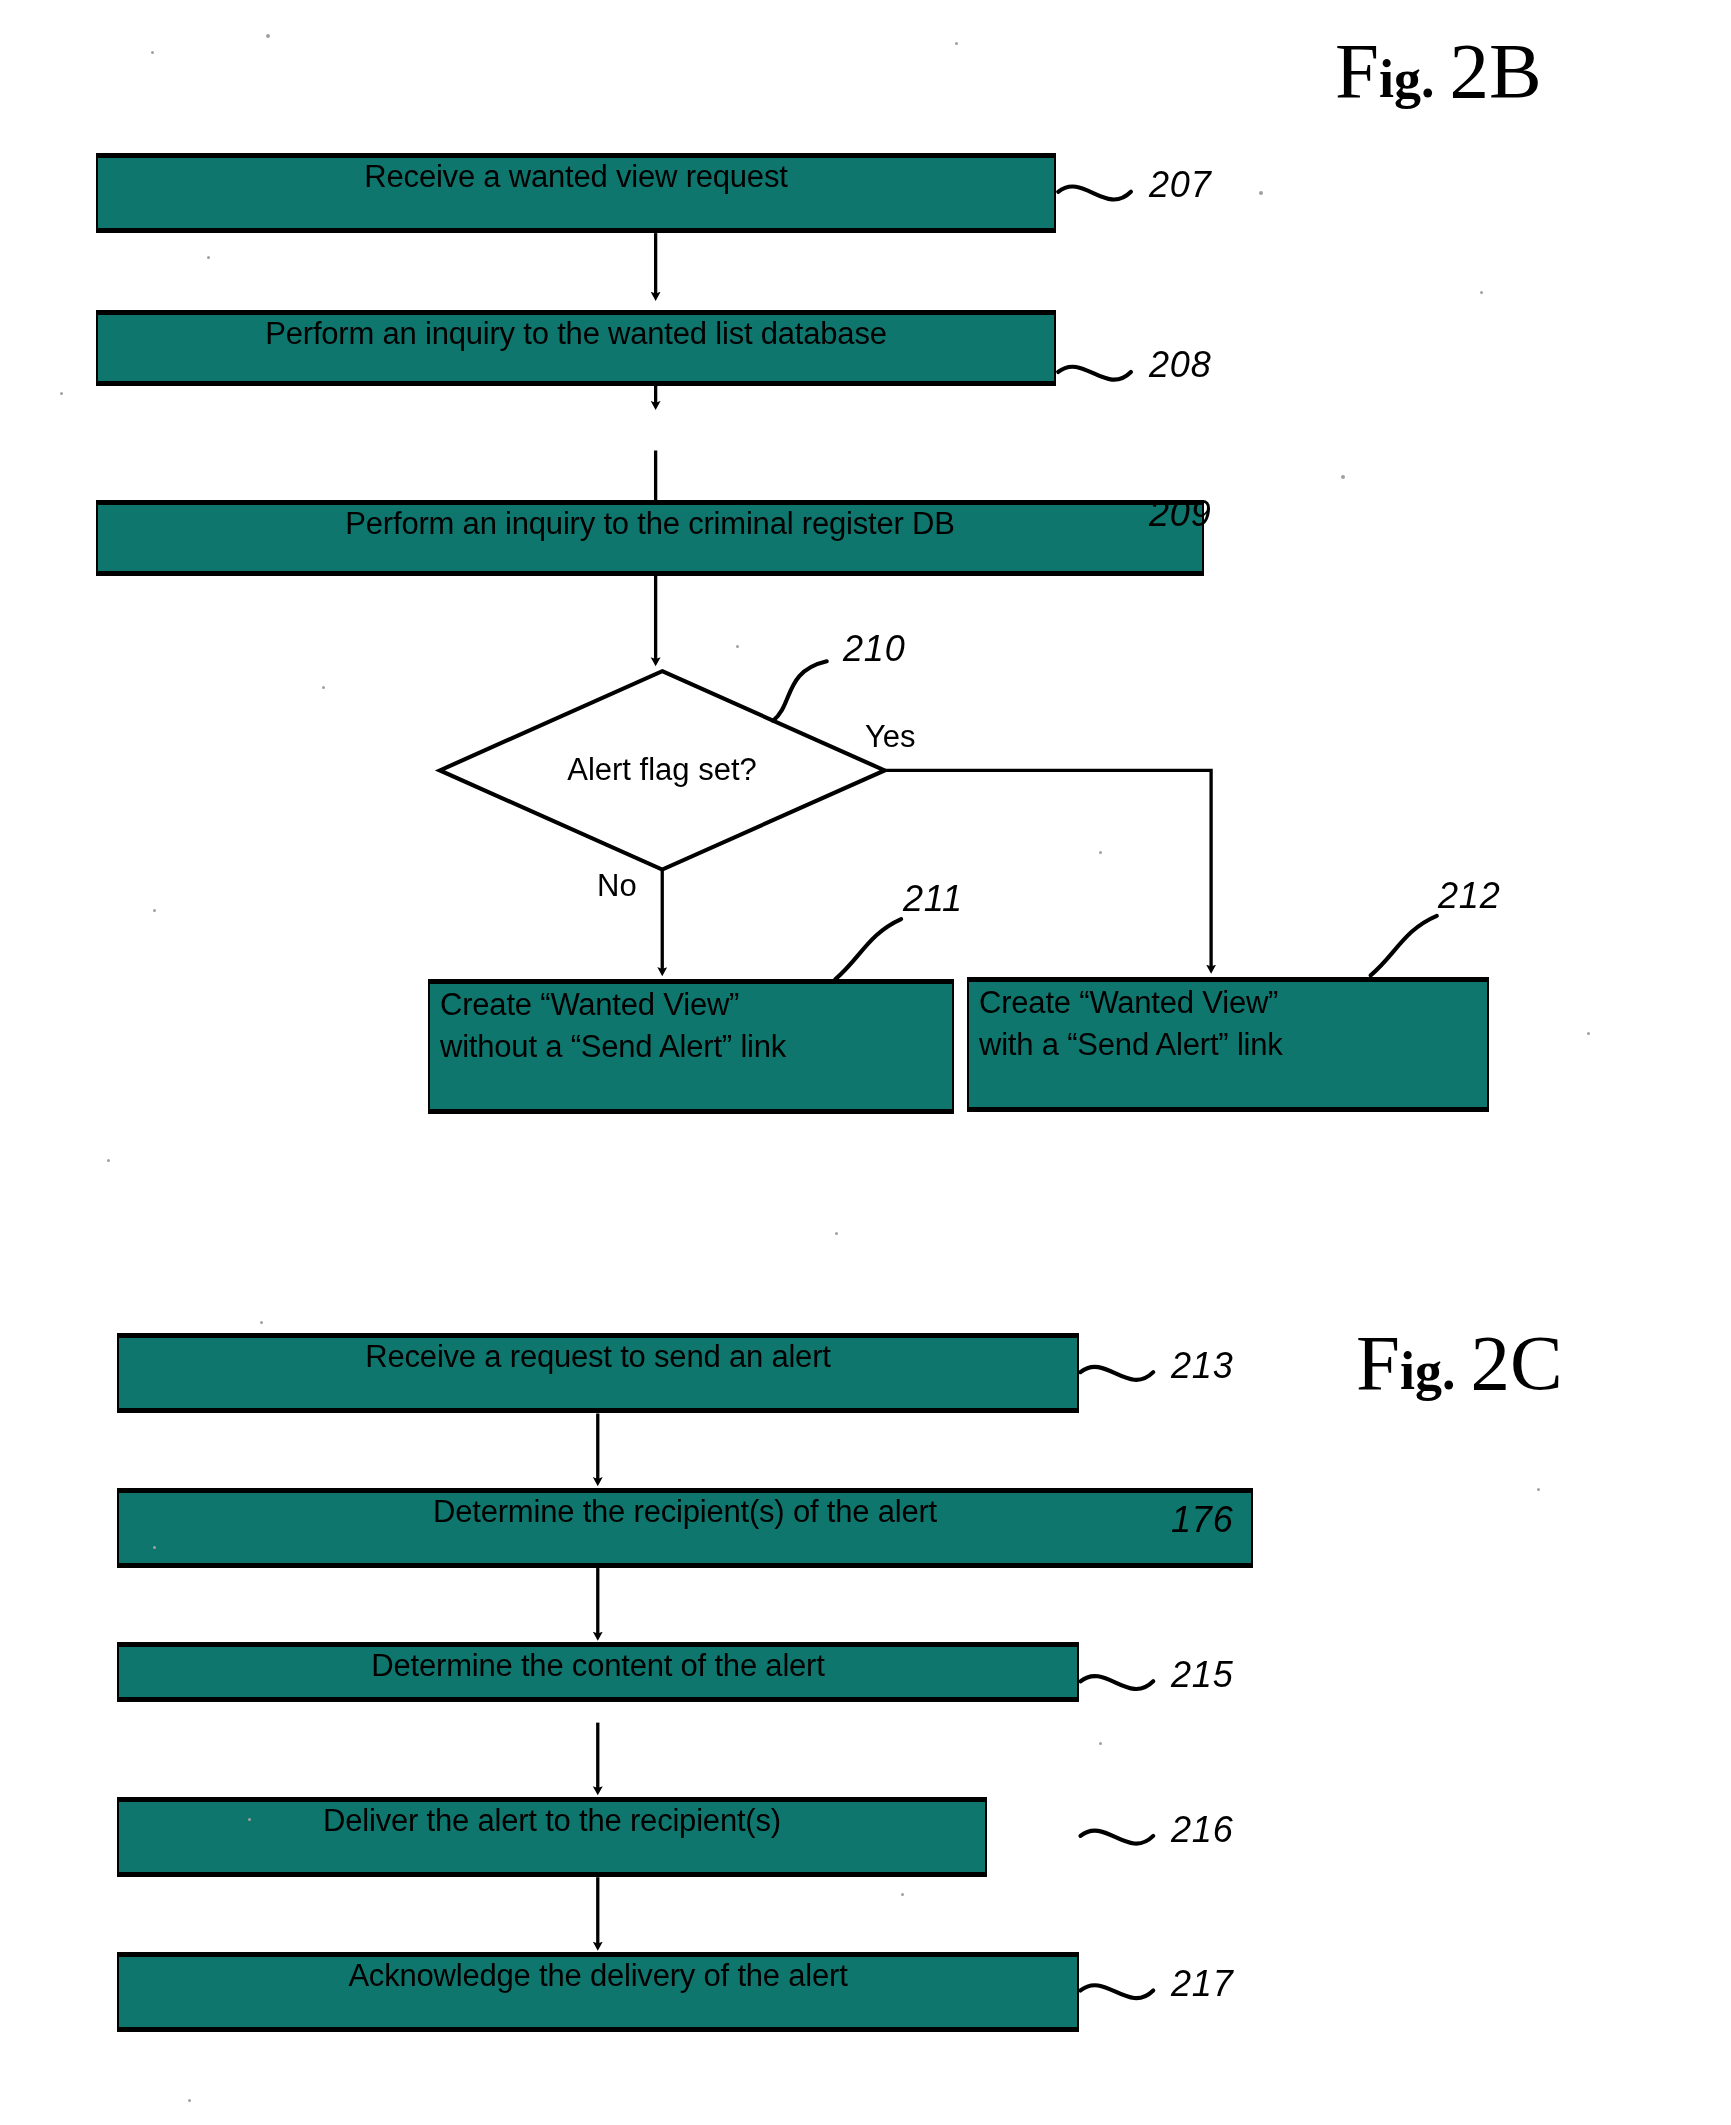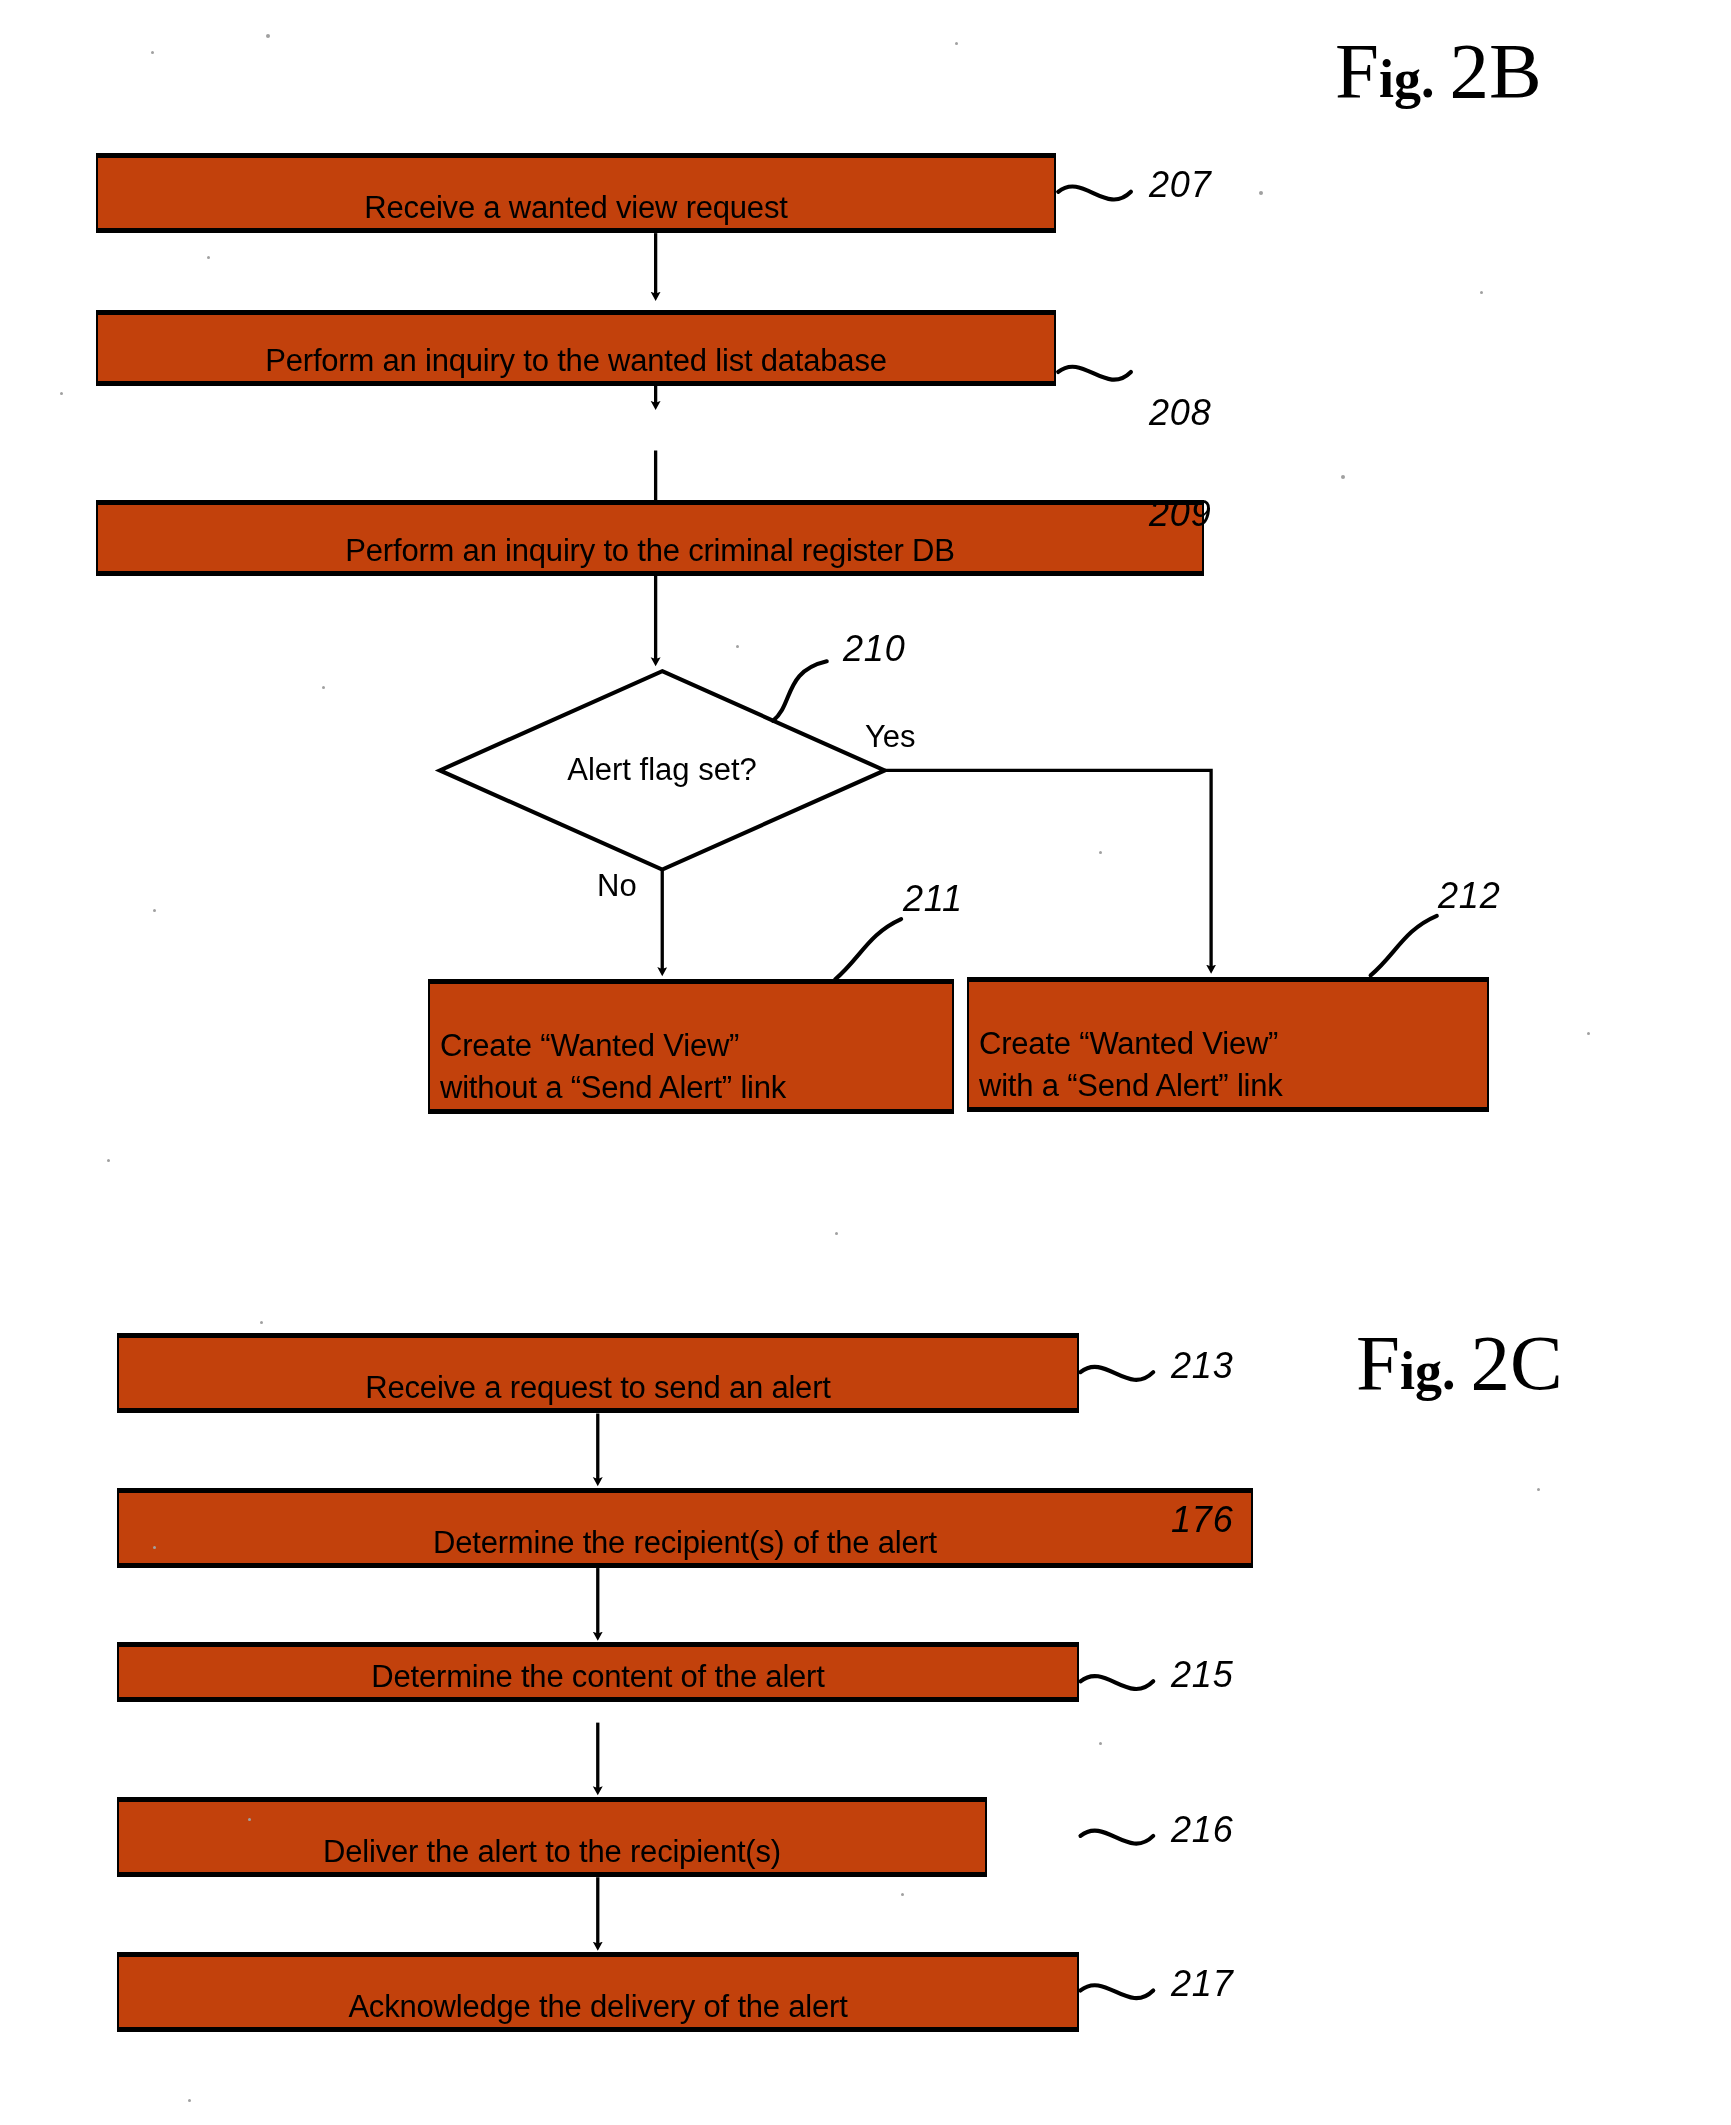--- a/index.html
+++ b/index.html
@@ -43,23 +43,23 @@
     margin-left: 15px;
   }
 
   
   .pbox {
     position: absolute;
     box-sizing: border-box;
     border: 2.5px solid #000;
     border-top-width: 5px;
     border-bottom-width: 5px;
-    background: #c2410c;
+    background: #0f766e;
     display: flex;
-    align-items: flex-end;
+    align-items: flex-start;
     justify-content: center;
   }
   .pbox .ptext {
     font-size: 31px;
     line-height: 1.25;
     letter-spacing: -0.2px;
     text-align: center;
     padding: 0 10px;
     white-space: nowrap;
   }
@@ -166,21 +166,21 @@
   </div>
 
   <div class="pbox" style="left:96px; top:153px; width:960px; height:80px;">
     <div class="ptext">Receive a wanted view request</div>
   </div>
   <div class="refnum" style="left:1149px; top:164px;">207</div>
 
   <div class="pbox" style="left:96px; top:310px; width:960px; height:76px;">
     <div class="ptext">Perform an inquiry to the wanted list database</div>
   </div>
-  <div class="refnum" style="left:1149px; top:344px;margin-top:48px;">208</div>
+  <div class="refnum" style="left:1149px; top:344px;">208</div>
 
   <div class="pbox" style="left:96px; top:500px; width:1108px; height:76px;">
     <div class="ptext">Perform an inquiry to the criminal register DB</div>
   </div>
   <div class="refnum" style="left:1149px; top:493px;">209</div>
 
   <div class="diamond-label" style="left:439px; top:752px; width:446px;">Alert flag set?</div>
   <div class="refnum" style="left:843px; top:628px;">210</div>
 
   <div class="branch-label" style="left:865px; top:719px;">Yes</div>

